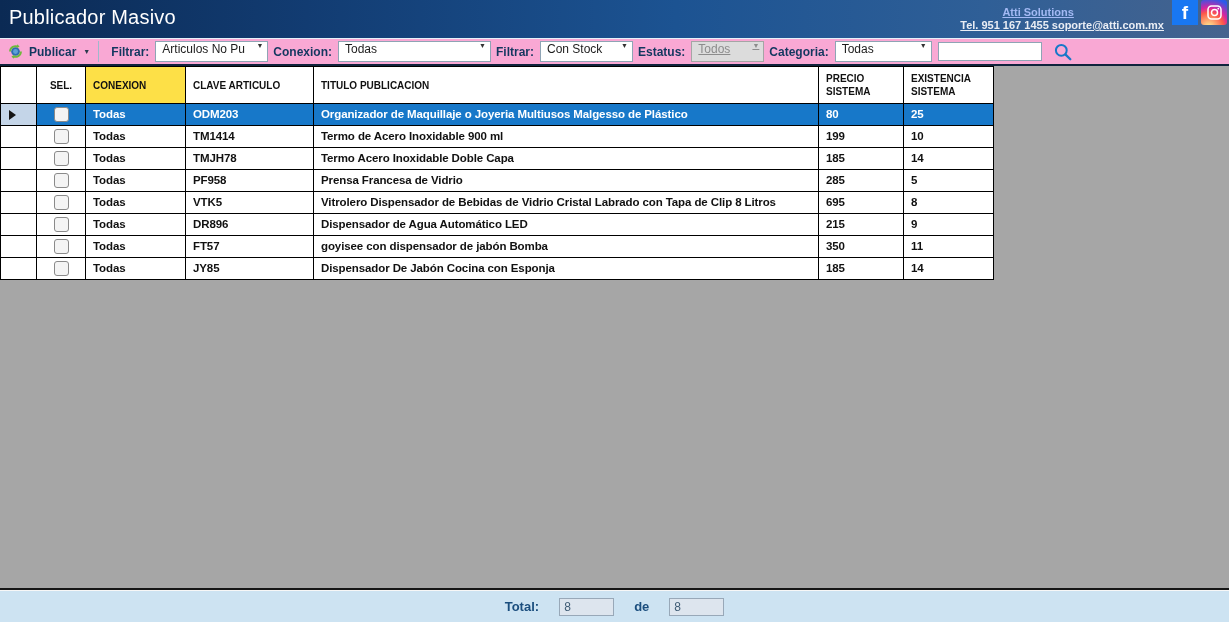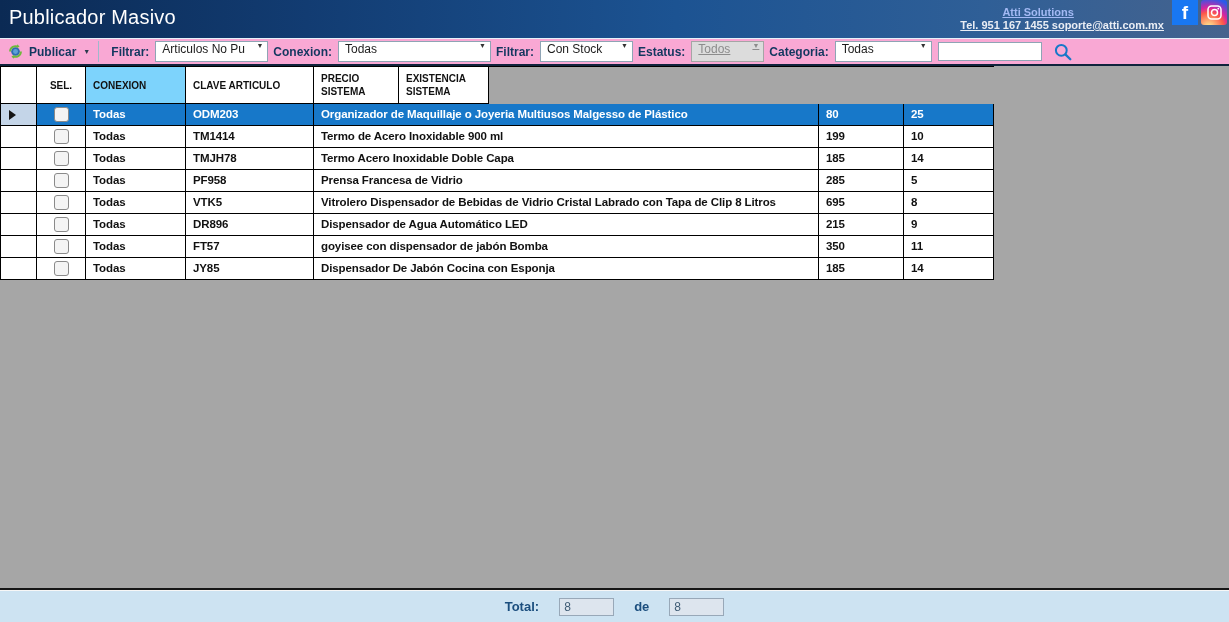--- a/index.html
+++ b/index.html
@@ -56,21 +56,21 @@
   .grid{position:absolute;top:0;left:0;width:994px;border-top:1px solid #000;border-left:1px solid #000;
     box-sizing:border-box;background:#a6a6a6;}
   .cell{border-right:1px solid #000;border-bottom:1px solid #000;box-sizing:border-box;background:#fff;
     overflow:hidden;}
   .c0{width:36px;}  .c1{width:49px;}  .c2{width:100px;} .c3{width:128px;}
   .c4{width:505px;} .c5{width:85px;}  .c6{width:90px;}
   .grid-header{display:flex;height:37px;}
   .grid-header .cell{font-weight:bold;font-size:10px;line-height:13px;display:flex;align-items:center;
     padding:0 3px 0 7px;color:#111;}
   .grid-header .center{justify-content:center;padding:0;}
-  .grid-header .highlight{background:#7dd3fc;}
+  .grid-header .highlight{background:#fde047;}
   .grid-row{display:flex;height:22px;cursor:default;}
   .grid-row .cell{font-size:11.5px;font-weight:bold;line-height:20px;padding:0 4px 0 7px;
     white-space:nowrap;letter-spacing:-0.1px;color:#111;}
   .grid-row .selcell,.grid-row .indicator{padding:0;}
   .grid-row.selected .cell{background:#1778c9;color:#ffffff;}
   .grid-row.selected .indicator{background:#c4d5e8;}
   .indicator{display:flex;align-items:center;}
   .tri{width:0;height:0;border-left:7px solid #151515;border-top:5px solid transparent;
     border-bottom:5px solid transparent;margin-left:8px;display:inline-block;}
   .checkbox{width:13px;height:13px;border:1px solid #8a8a8a;border-radius:3px;background:#f4f4f4;
@@ -162,20 +162,21 @@
   </div>
 </div>
 
 <div class="content">
   <div class="grid">
     <div class="grid-header">
       <div class="cell c0"></div>
       <div class="cell c1 center">SEL.</div>
       <div class="cell c2 highlight">CONEXION</div>
       <div class="cell c3">CLAVE ARTICULO</div>
+      <div class="cell c4">TITULO PUBLICACION</div>
       <div class="cell c5">PRECIO SISTEMA</div>
       <div class="cell c6">EXISTENCIA SISTEMA</div>
     </div>
     <div>
         <div class="grid-row selected">
           <div class="cell c0 indicator">
             <span class="tri"></span>
           </div>
           <div class="cell c1 selcell">
             <span class="checkbox"></span>

